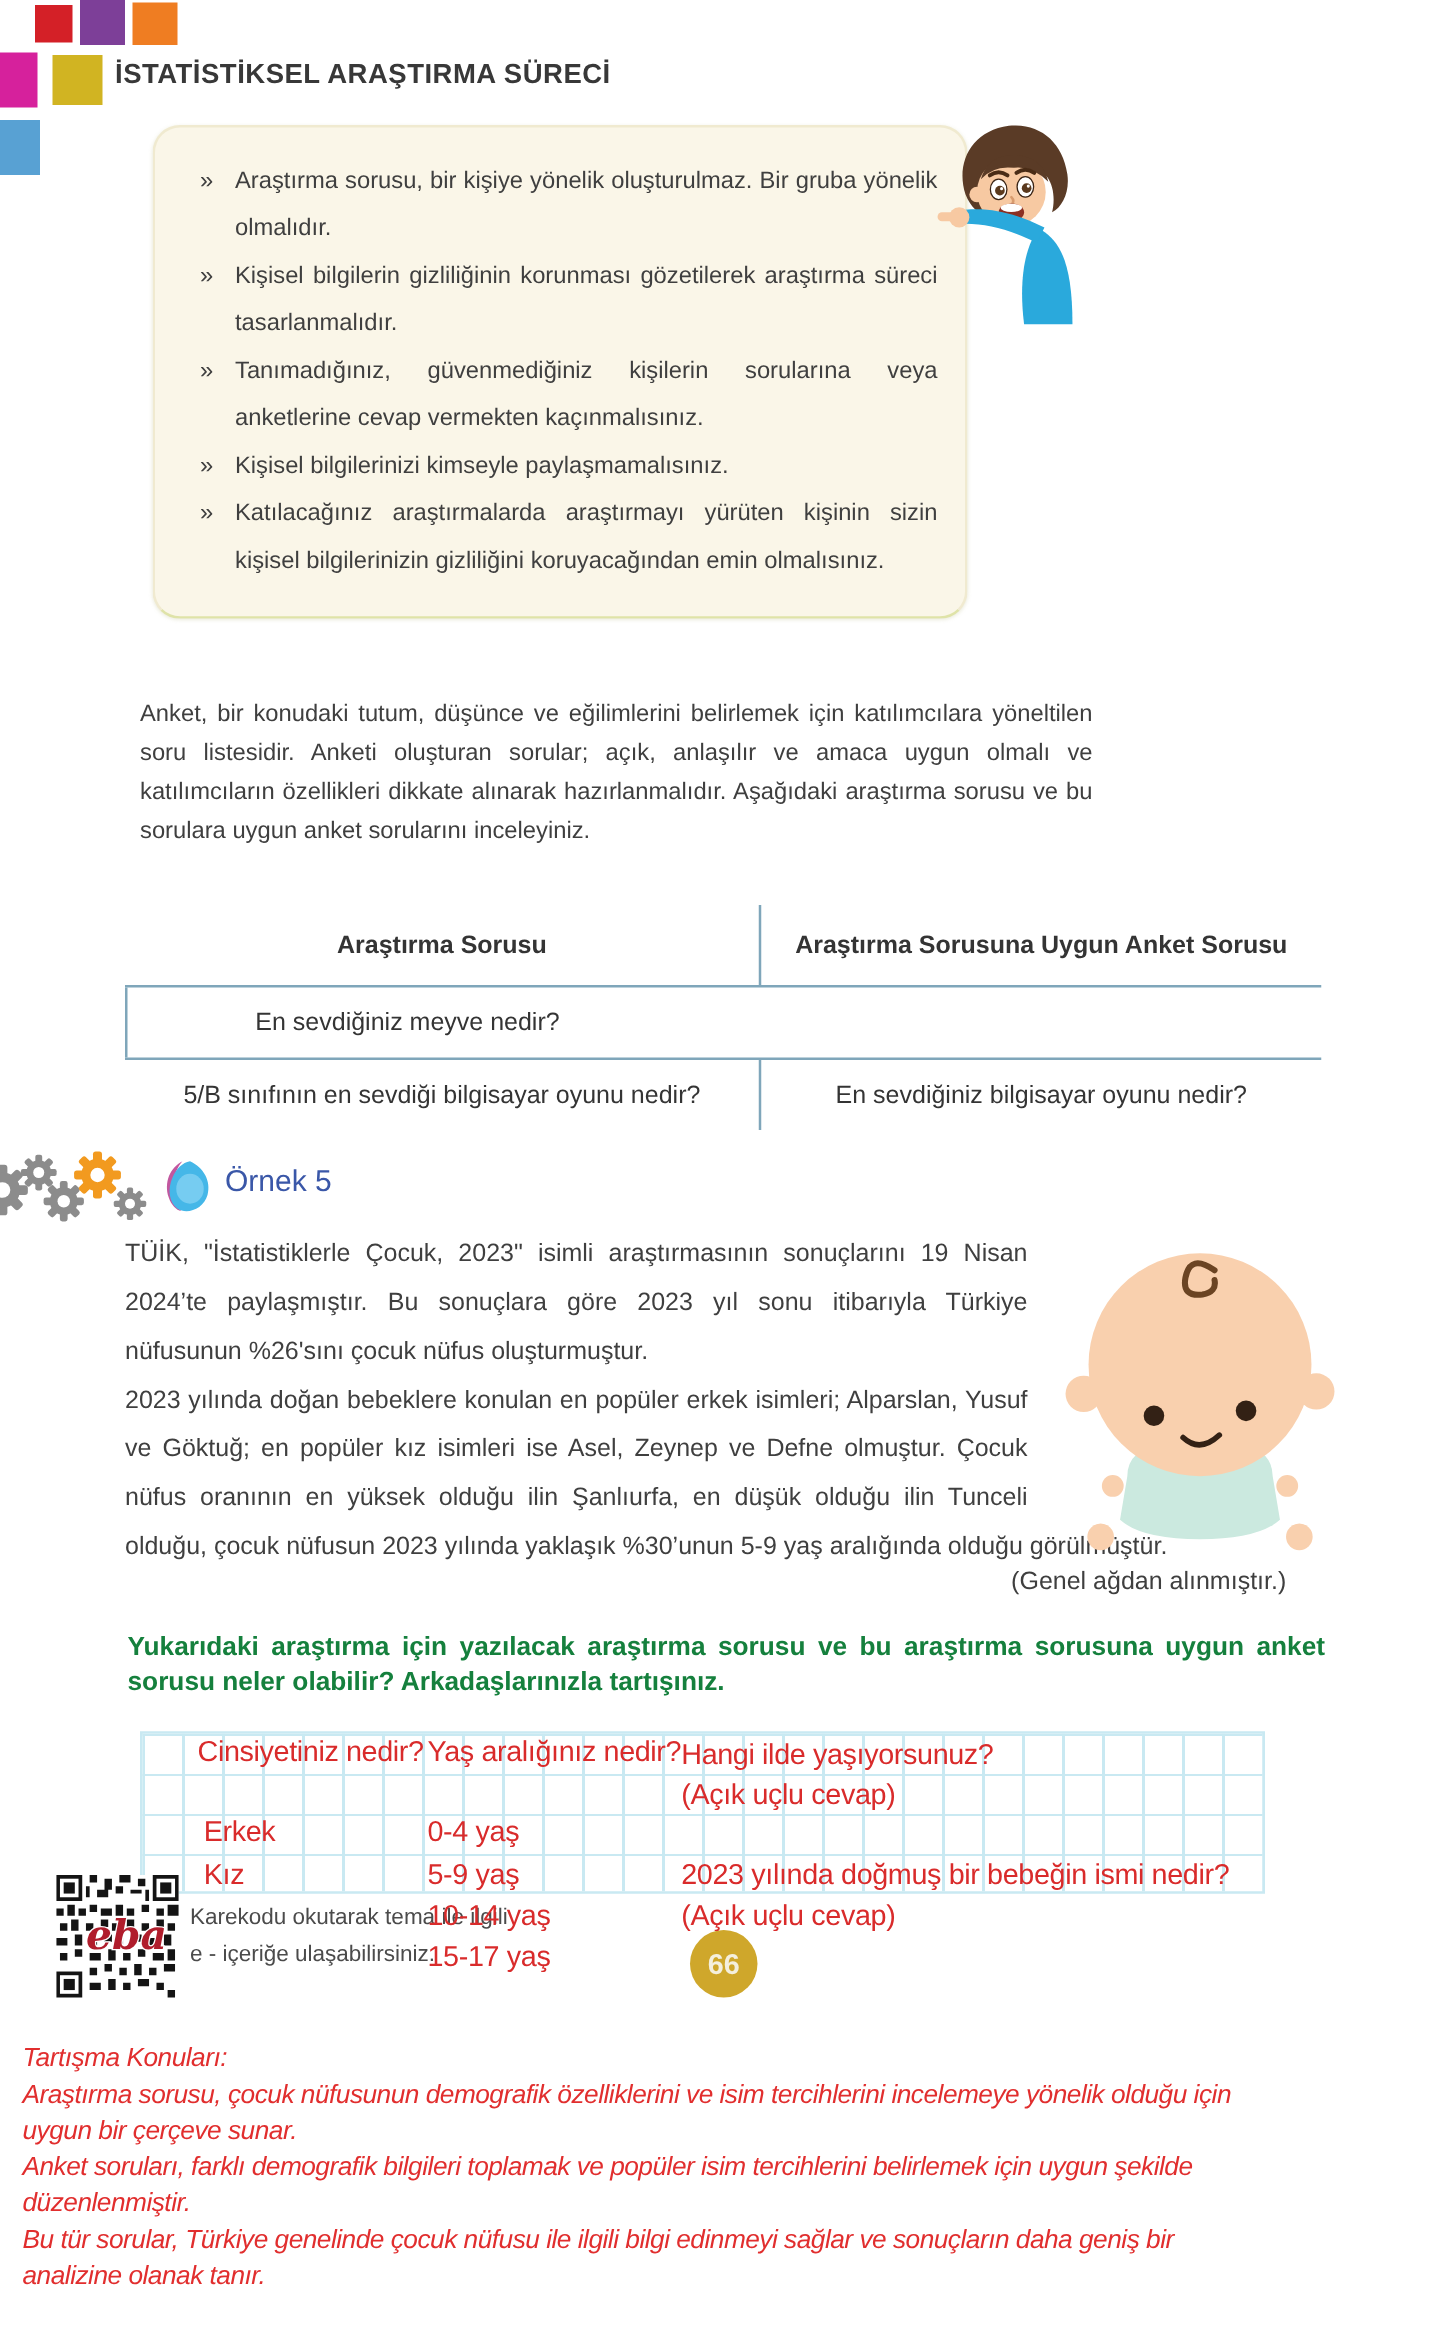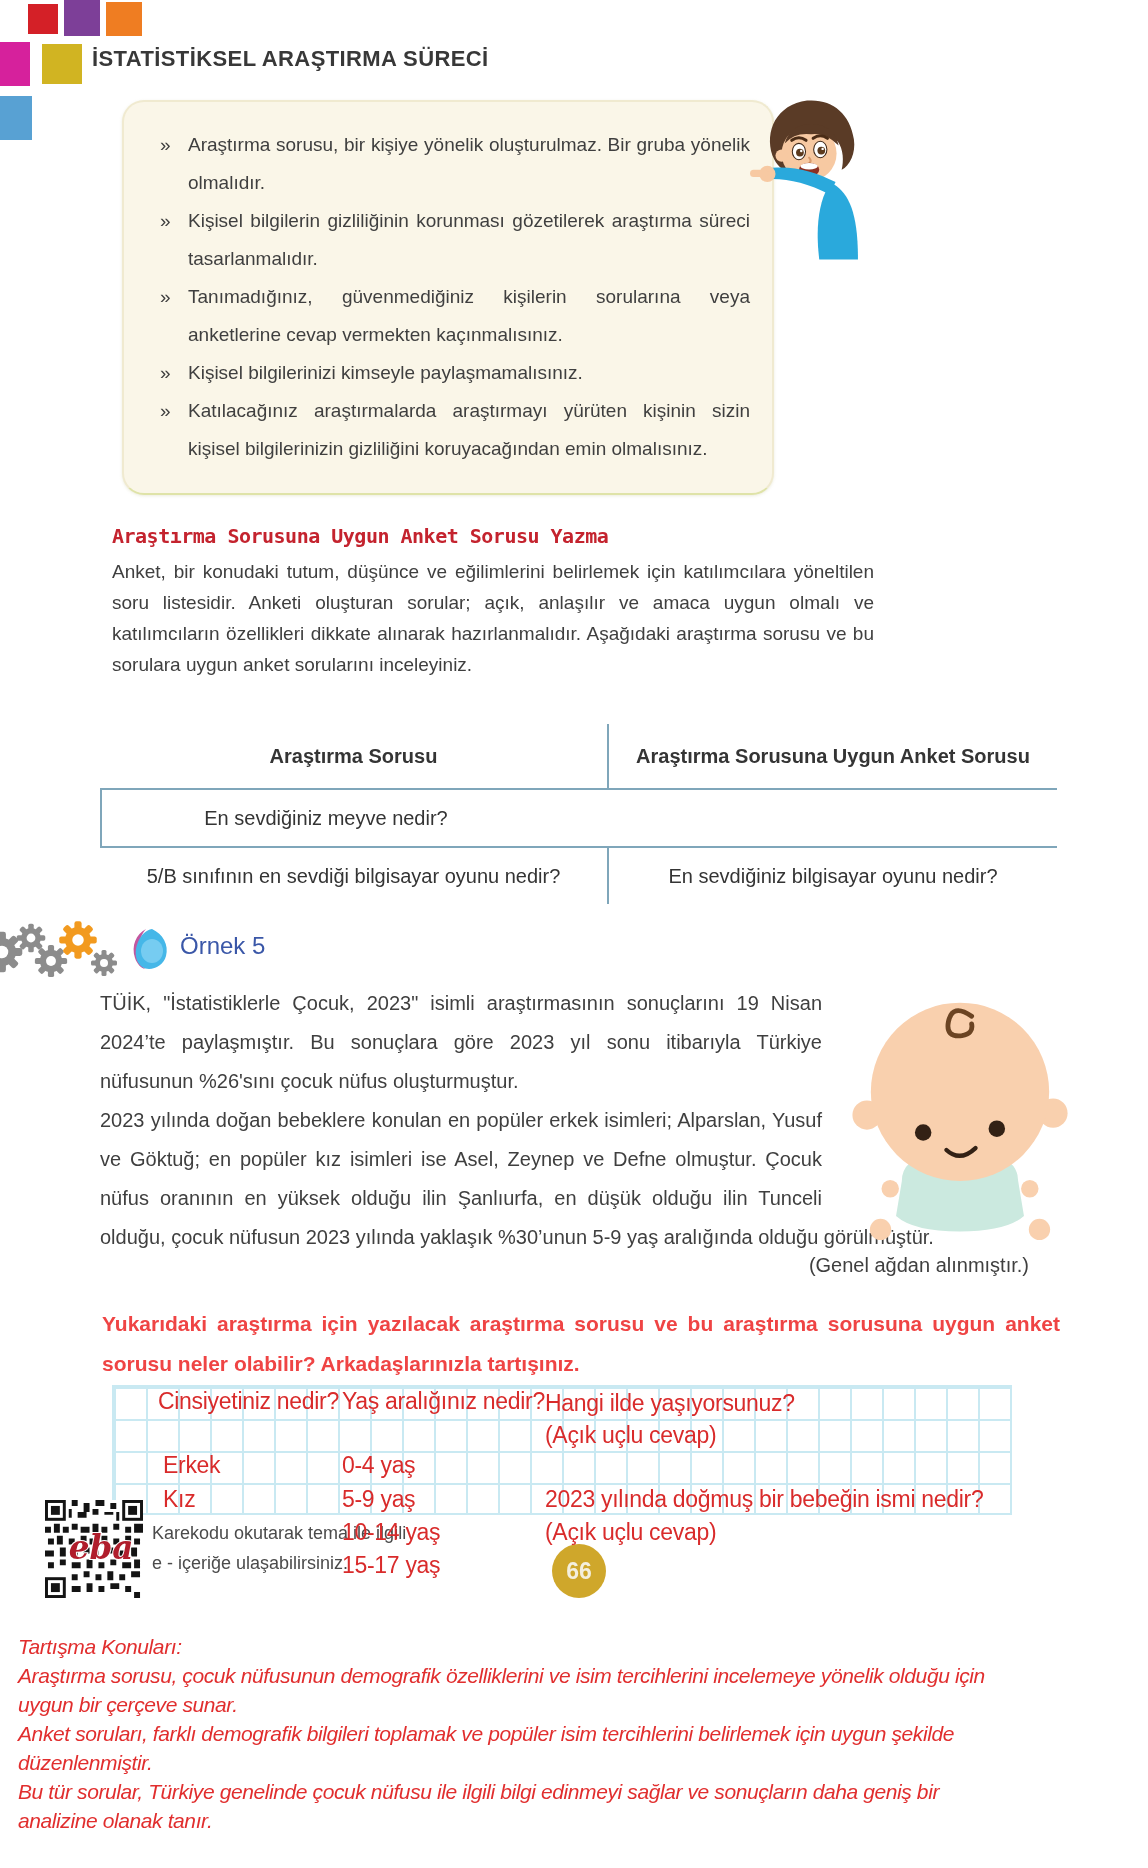--- a/index.html
+++ b/index.html
@@ -52,22 +52,22 @@
   .ornek-label{position:absolute;left:180px;top:932px;font-size:24px;font-weight:normal;
                color:var(--ornek-blue,#3a57a8);}
 
   .example{position:absolute;left:100px;top:984px;width:957px;font-size:20px;line-height:39px;
            text-align:justify;color:#3f3f3f;}
   .example p{margin:0;}
   .baby-float{float:right;width:235px;height:228px;position:relative;}
   .baby-float svg{position:absolute;left:12px;top:2px;width:252px;height:264px;}
   .source{position:absolute;top:262px;right:28px;font-size:20px;}
 
-  .prompt{position:absolute;left:102px;top:1304px;width:958px;font-size:21px;line-height:40px;
-          font-weight:bold;text-align:justify;color:#ef4444;}
+  .prompt{position:absolute;left:102px;top:1304px;width:958px;font-size:21px;line-height:28px;
+          font-weight:bold;text-align:justify;color:#15803d;}
 
   .gridpaper{position:absolute;left:112px;top:1385px;width:900px;height:130px;box-sizing:border-box;
       border:2px solid var(--grid-blue,#c9e9f2);
       background-image:
         repeating-linear-gradient(to right, var(--grid-blue,#c9e9f2) 0 2px, transparent 2px 32px),
         repeating-linear-gradient(to bottom, var(--grid-blue,#c9e9f2) 0 2px, transparent 2px 32px);}
 
   .hw{position:absolute;font-size:23px;letter-spacing:-.3px;color:var(--handwritten-red,#d92b2b);
       white-space:nowrap;z-index:4;}
 
@@ -135,21 +135,20 @@
     <circle cx="73.3" cy="51.4" r="1.2" fill="#fff"></circle>
     <path d="M60,60 q3,3 0,6" stroke="#d89b6e" stroke-width="2" fill="none" stroke-linecap="round"></path>
     <ellipse cx="60" cy="72" rx="10" ry="7" fill="#8c3022"></ellipse>
     <ellipse cx="60" cy="68.5" rx="8.5" ry="3.2" fill="#ffffff"></ellipse>
     <path d="M84,86 C100,96 108,116 108,160 L70,160 C66,128 70,104 78,90 Z" fill="#2aa9dc"></path>
     <path d="M80,96 C60,86 42,81 24,81 L24,70 C46,68 66,74 86,84 Z" fill="#2aa9dc"></path>
     <circle cx="19" cy="76" r="8" fill="#f7c9a2"></circle>
     <rect x="2" y="72" width="18" height="7" rx="3.5" fill="#f7c9a2"></rect>
   </svg>
 
-  <div class="sec-heading">Araştırma Sorusuna Uygun Anket Sorusu Yazma</div>
   <div class="intro">Anket, bir konudaki tutum, düşünce ve eğilimlerini belirlemek için katılımcılara yöneltilen soru listesidir. Anketi oluşturan sorular; açık, anlaşılır ve amaca uygun olmalı ve katılımcıların özellikleri dikkate alınarak hazırlanmalıdır. Aşağıdaki araştırma sorusu ve bu sorulara uygun anket sorularını inceleyiniz.</div>
 
   <div class="qtable">
     <div class="trow thead">
       <div class="tc1">Araştırma Sorusu</div>
       <div class="tc2">Araştırma Sorusuna Uygun Anket Sorusu</div>
     </div>
     <div class="trow r1">
       <div class="tc2">En sevdiğiniz meyve nedir?</div>
     </div>

